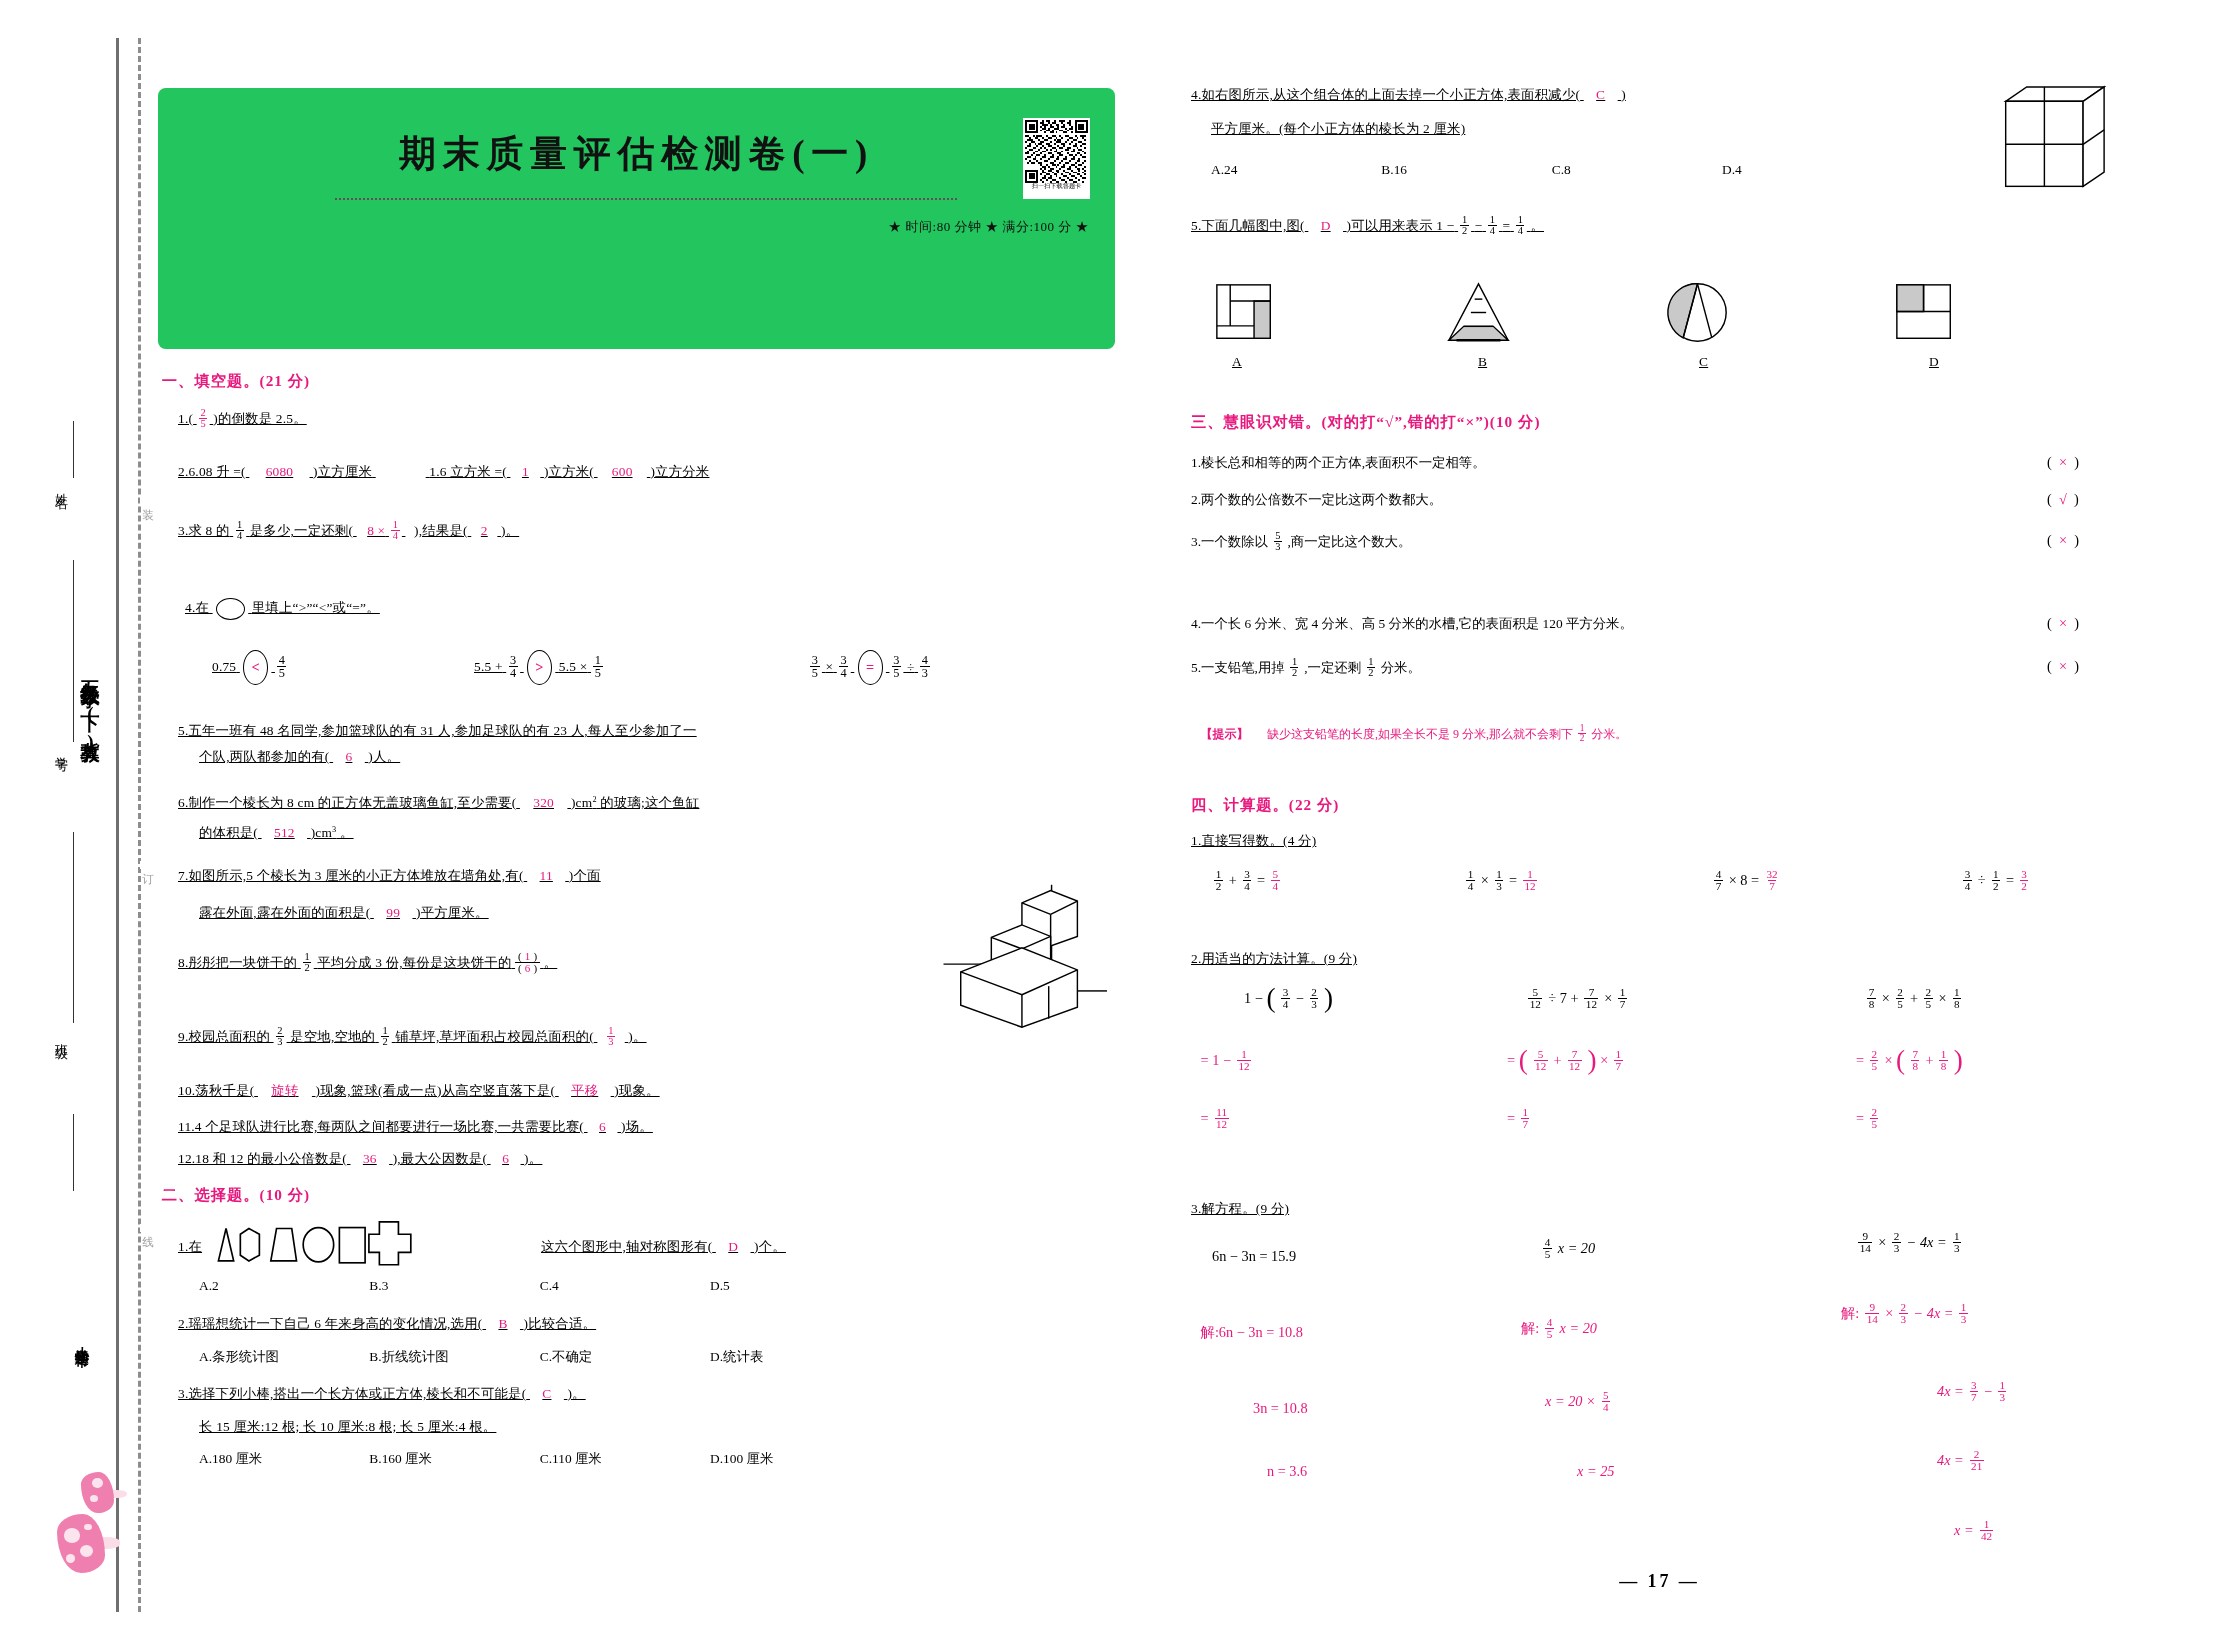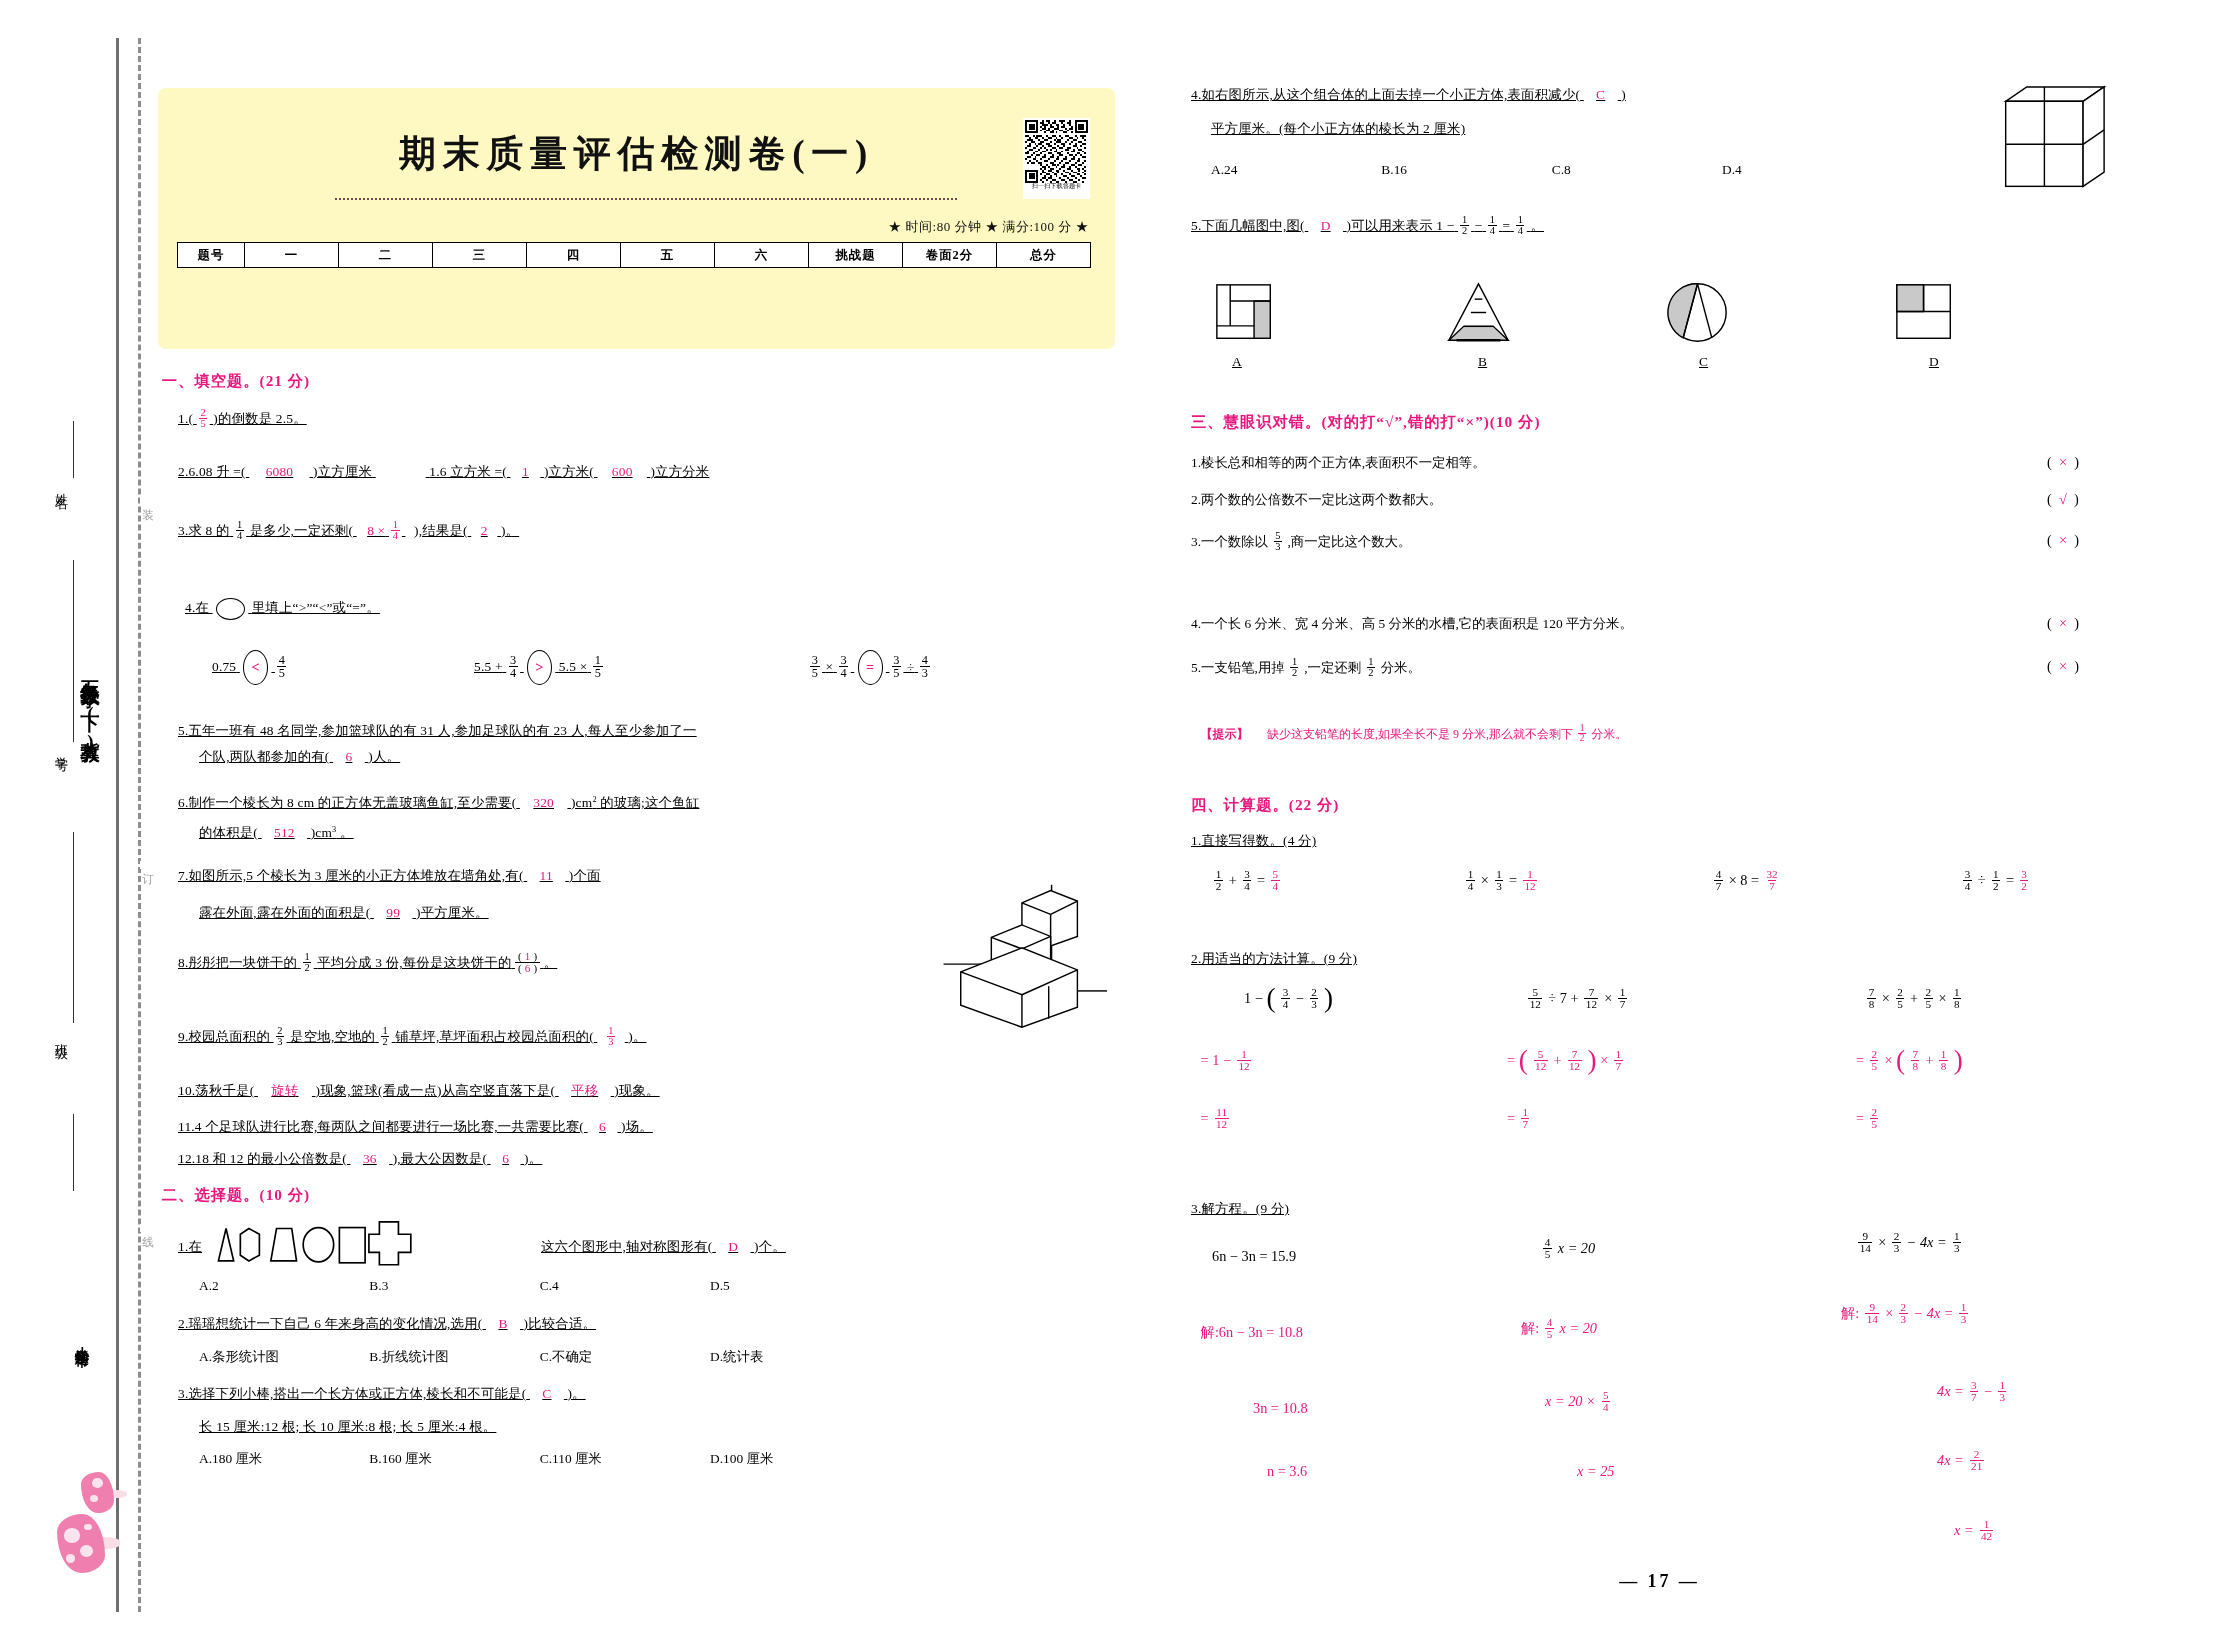--- a/index.html
+++ b/index.html
@@ -72,21 +72,21 @@
   .mush .dot { position:absolute; background:#fbe4ee; border-radius:50%; }
 
   
   .col { position:absolute; top:0; }
   .col-left  { left:158px;  width:985px; }
   .col-right { left:1191px; width:1004px; }
 
   
   .hdr {
     position:absolute; left:0px; top:88px; width:957px; height:261px;
-    background:#fef9c3; border-radius:7.7px;
+    background:#22c55e; border-radius:7.7px;
   }
   .hdr-title {
     position:absolute; left:0; right:0; top:41px;
     text-align:center; font-size:37px; font-weight:bold;
     letter-spacing:6.7px; color:#111;
   }
   .hdr-rule {
     position:absolute; left:177px; right:158px; top:110px;
     border-top: 2.4px dotted #6a4a55;
   }
@@ -450,32 +450,20 @@
               <rect x="30" y="32" width="1" height="1"></rect>
           </g>
         </svg>
         <div class="cap">扫一扫下载答题卡</div>
       </div>
 
       <div class="hdr-meta">★ 时间:80 分钟 ★ 满分:100 分 ★</div>
 
       <table class="score">
         <tbody>
-            <tr>
-          <td class="lbl">题号</td>
-          <td>一</td>
-          <td>二</td>
-          <td>三</td>
-          <td>四</td>
-          <td>五</td>
-          <td>六</td>
-          <td>挑战题</td>
-          <td>卷面2分</td>
-          <td>总分</td>
-        </tr>
       </tbody>
         </table>
     </div>
 
     <div class="sect" style="left:3.8px; top:371px;">一、填空题。(21 分)</div>
 
     <div class="q" style="left:20px; top:409px;">
       <span>1.(</span>
       <span class="fr ans">
           <span class="n">2</span>

